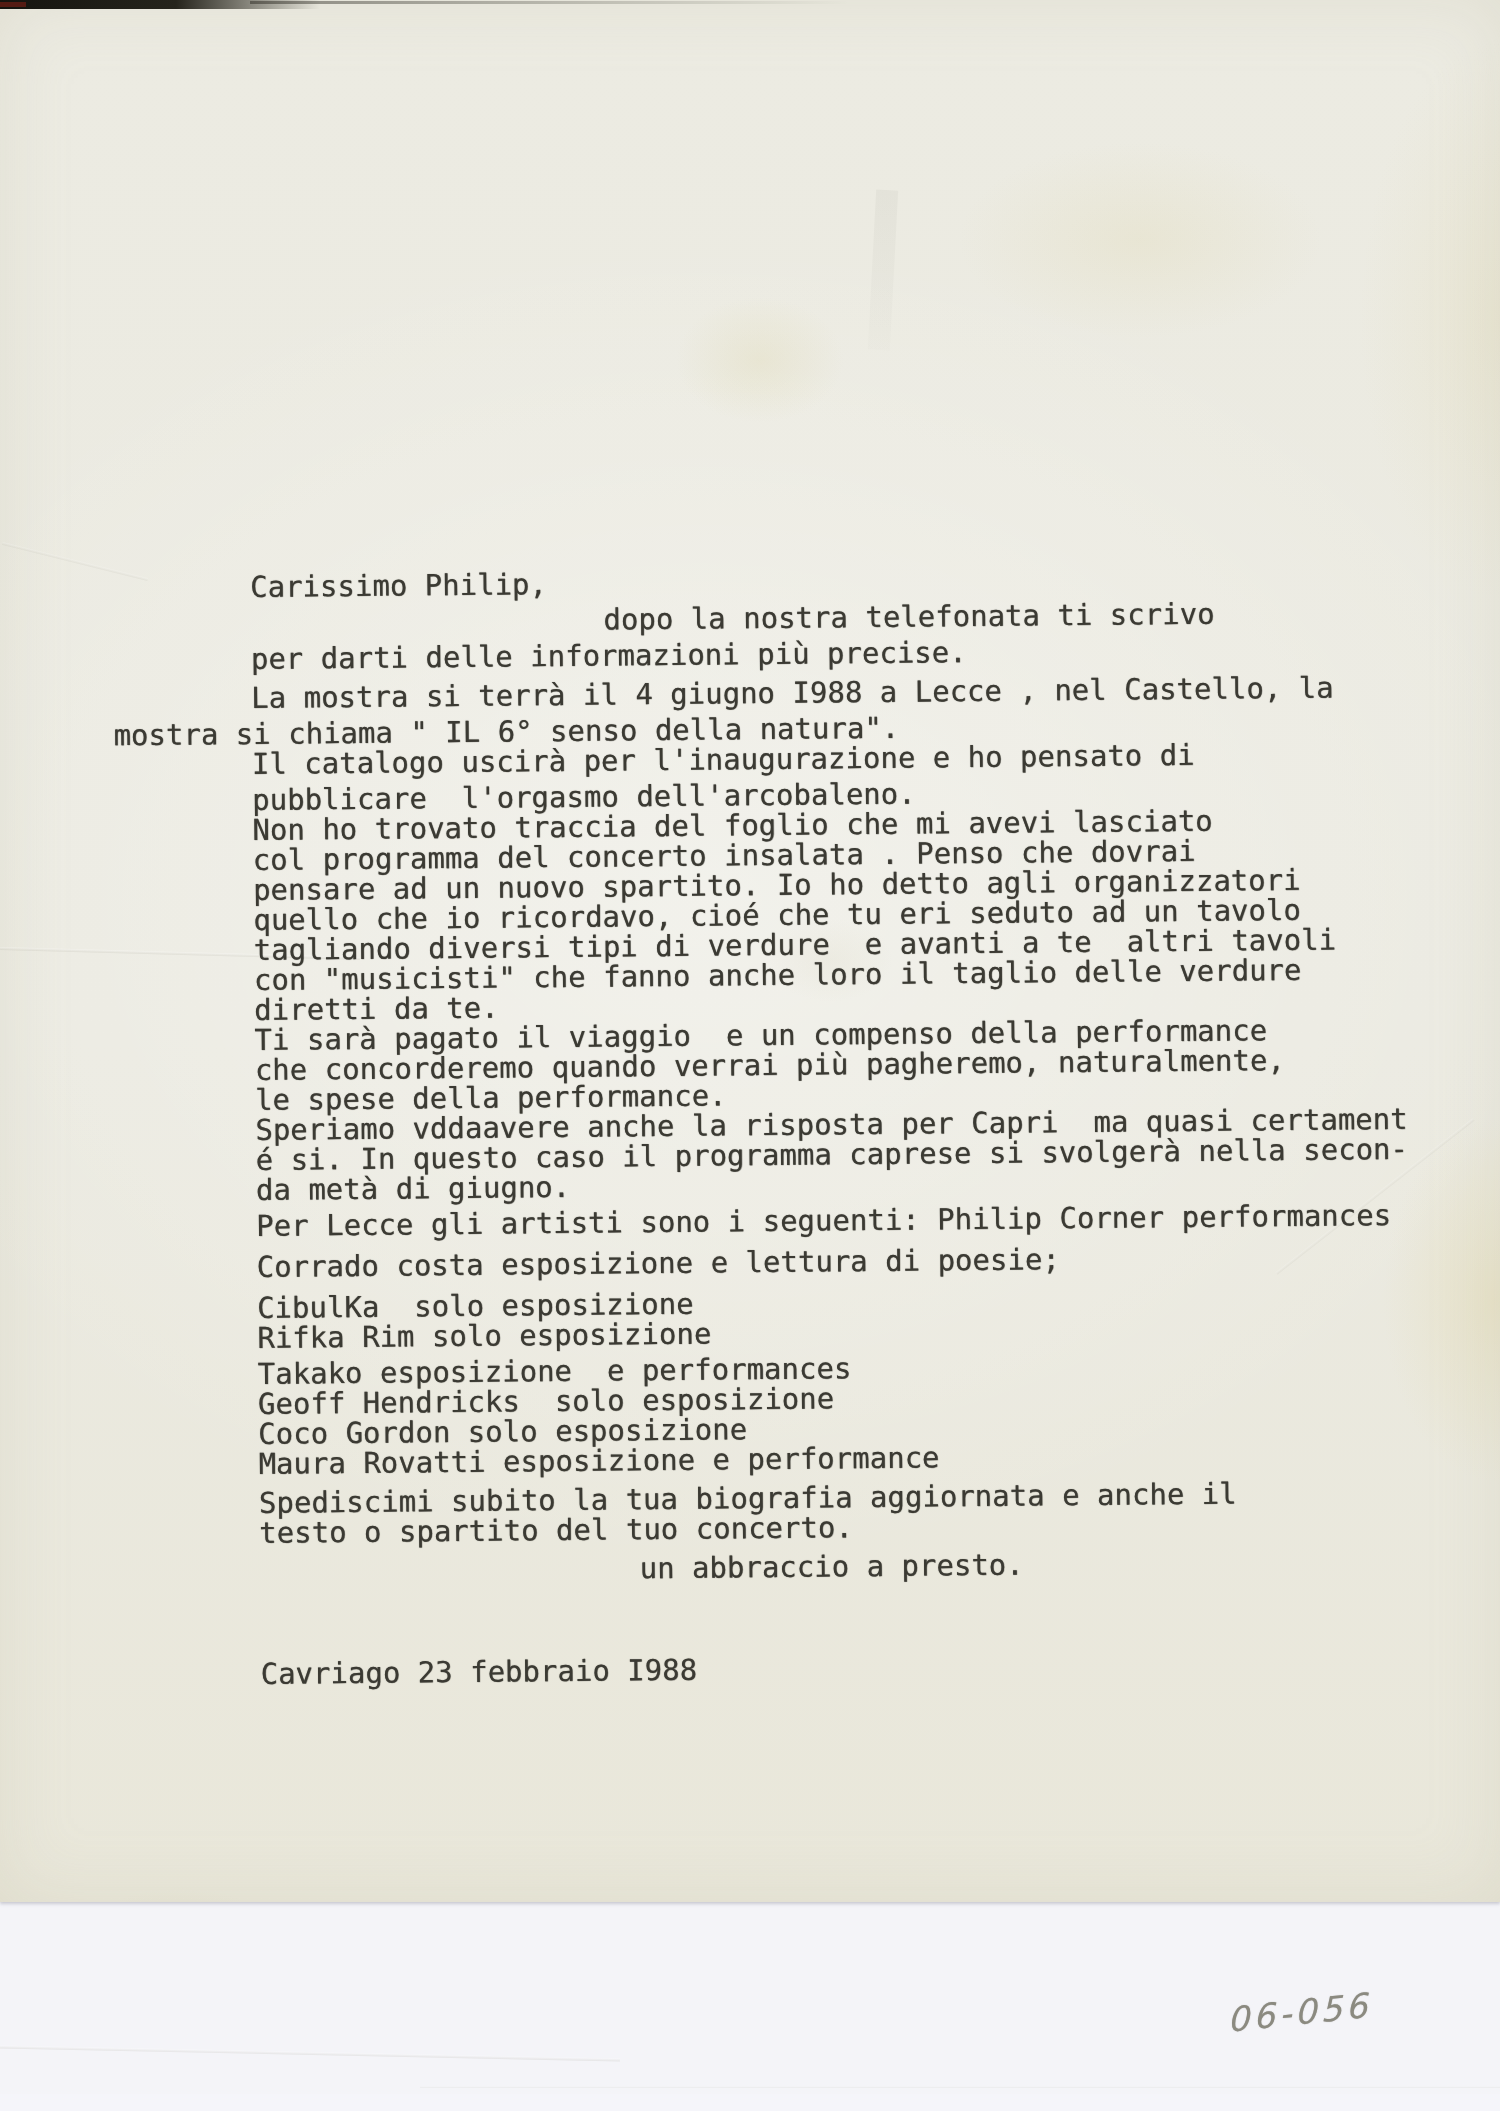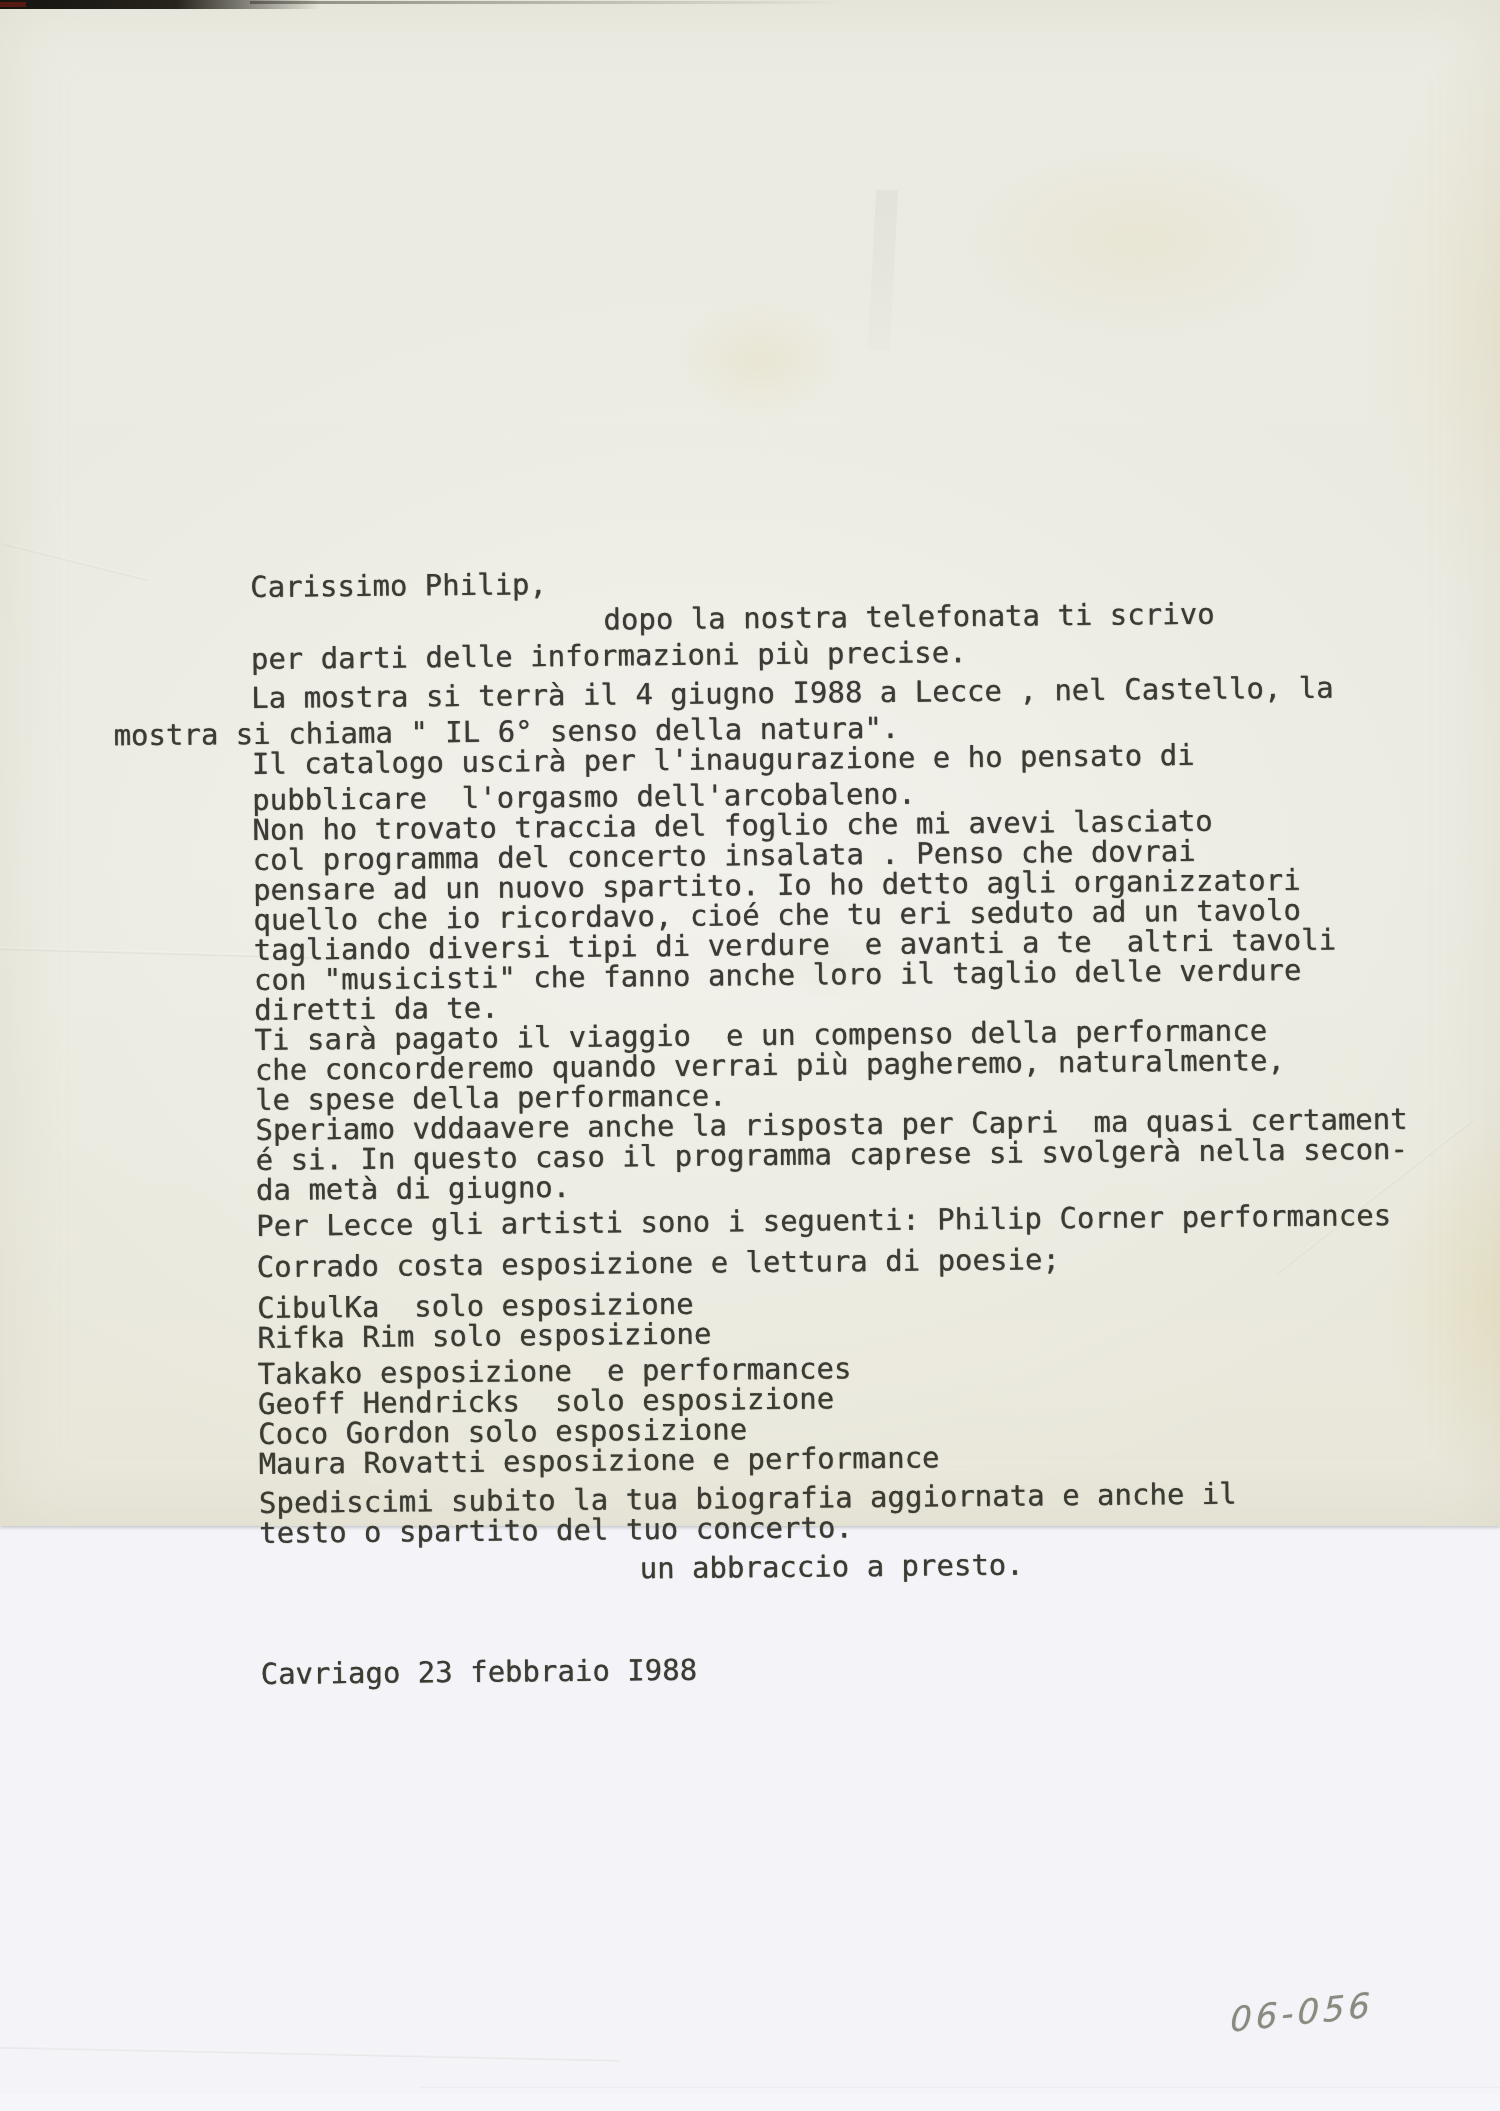--- a/index.html
+++ b/index.html
@@ -6,21 +6,21 @@
   body{
     width:1500px;height:2111px;
     background:#f4f4f8;
     font-family:"DejaVu Sans Mono", monospace;
     overflow:hidden;
   }
   .scan{position:relative;width:1500px;height:2111px;background:#f4f4f8;}
 
   
   .paper{
-    position:absolute;left:0;top:0;width:1500px;height:1526px;
+    position:absolute;left:0;top:0;width:1500px;height:1902px;
     background:
       radial-gradient(260px 140px at 1140px 240px, rgba(216,205,150,.18), transparent 70%),
       radial-gradient(120px 90px  at 760px 360px,  rgba(214,204,145,.20), transparent 70%),
       radial-gradient(200px 400px at 1500px 320px, rgba(222,210,160,.22), transparent 70%),
       radial-gradient(160px 260px at 1495px 1300px,rgba(223,209,150,.30), transparent 70%),
       radial-gradient(220px 160px at 1330px 2030px,rgba(214,199,135,.28), transparent 70%),
       radial-gradient(300px 120px at 700px 2080px, rgba(216,204,150,.22), transparent 70%),
       radial-gradient(150px 90px  at 180px 1950px, rgba(210,205,170,.18), transparent 70%),
       radial-gradient(90px 60px   at 830px 960px,  rgba(208,203,175,.15), transparent 70%),
       radial-gradient(1200px 900px at 700px 900px, rgba(255,255,255,.35), transparent 75%),

